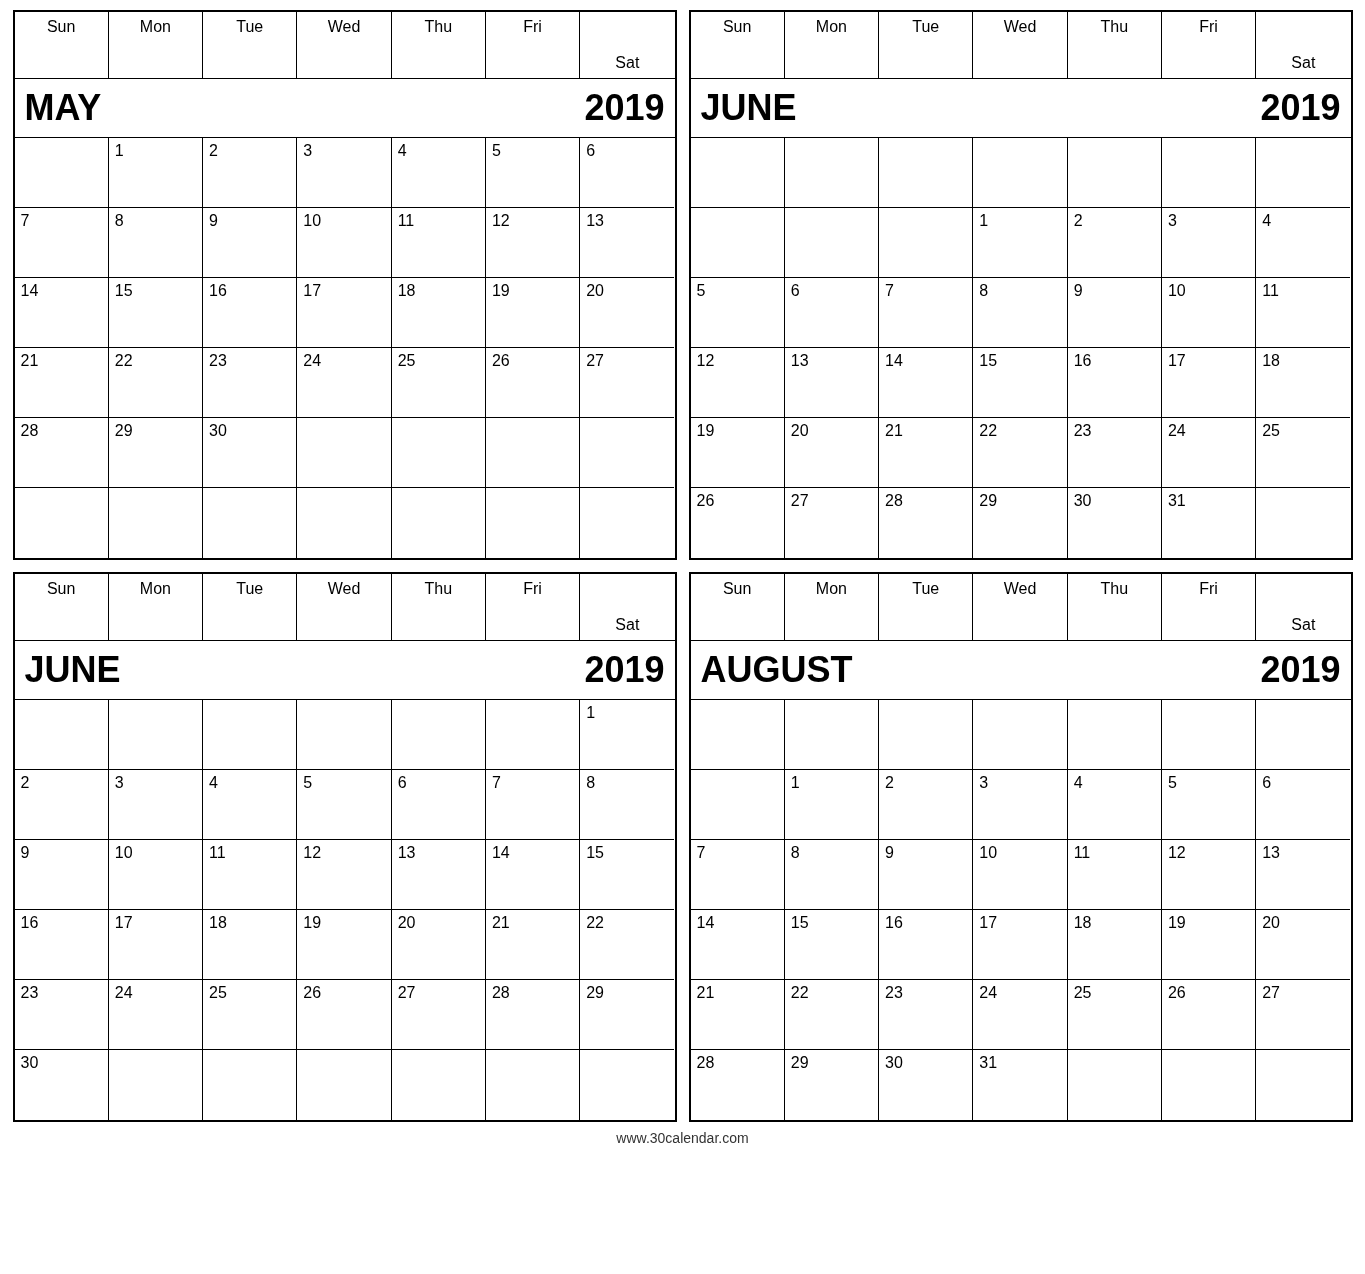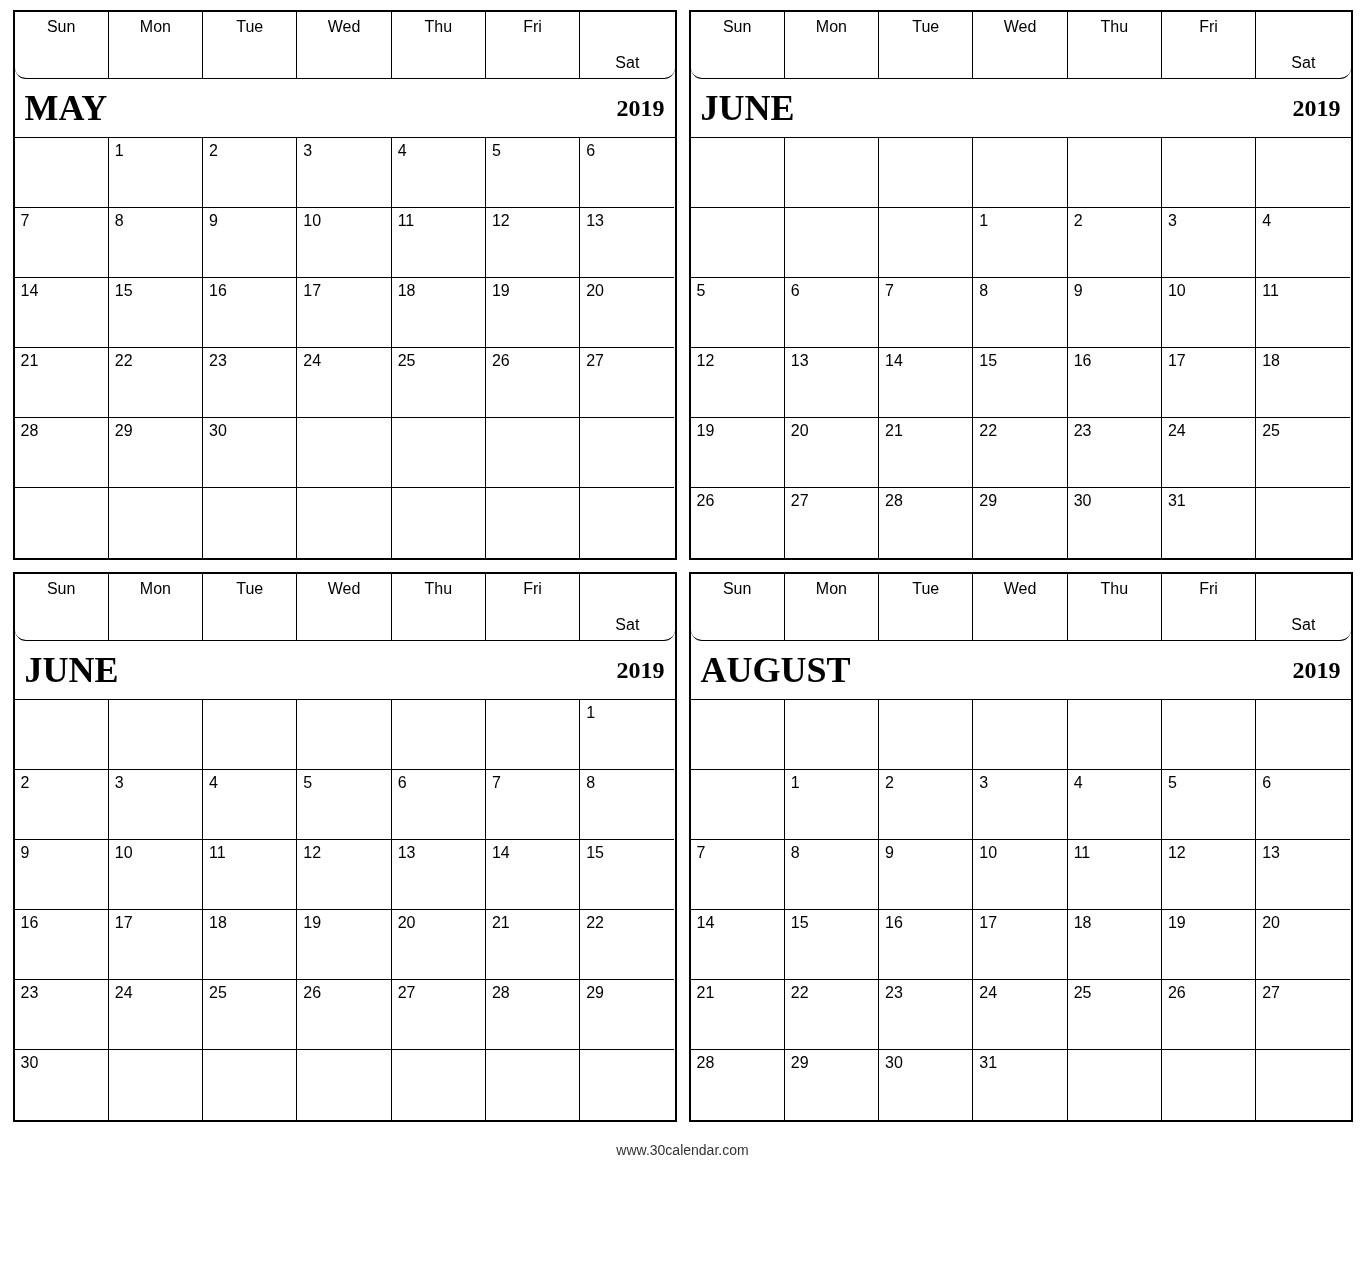--- a/index.html
+++ b/index.html
@@ -18,63 +18,61 @@
       width: 1340px;
     }
     .calendar {
       border: 2px solid #000;
       width: 100%;
     }
     .cal-header-row {
       display: grid;
       grid-template-columns: repeat(7, 1fr);
       border-bottom: 1px solid #000;
-      border-radius: 11px;
     }
     .day-name {
       text-align: center;
       padding: 6px 0;
       font-size: 16px;
       font-weight: normal;
       border-right: 1px solid #000;
     }
     .day-name:last-child { border-right: none; margin-top: 36px; }
     .month-year-row {
       display: flex;
       justify-content: space-between;
       align-items: center;
       padding: 8px 10px;
       border-bottom: 1px solid #000;
-      font-family: Liberation Serif, serif;
     }
     .month-name {
       font-size: 36px;
       font-weight: 900;
     }
     .year-label {
-      font-size: 24px;
+      font-size: 36px;
       font-weight: 900;
     }
     .cal-grid {
       display: grid;
       grid-template-columns: repeat(7, 1fr);
     }
     .cal-cell {
       border-right: 1px solid #000;
       border-bottom: 1px solid #000;
       min-height: 70px;
       padding: 4px 6px;
       font-size: 16px;
       vertical-align: top;
     }
     .cal-cell:nth-child(7n) {
       border-right: none;
     }
     .footer {
-      margin-top: 20px;
+      margin-top: 8px;
       font-size: 14px;
       color: #333;
       text-align: center;
     }
   </style>
 </head>
 <body>
 
 <div class="calendars-grid">
     <div class="calendar">

